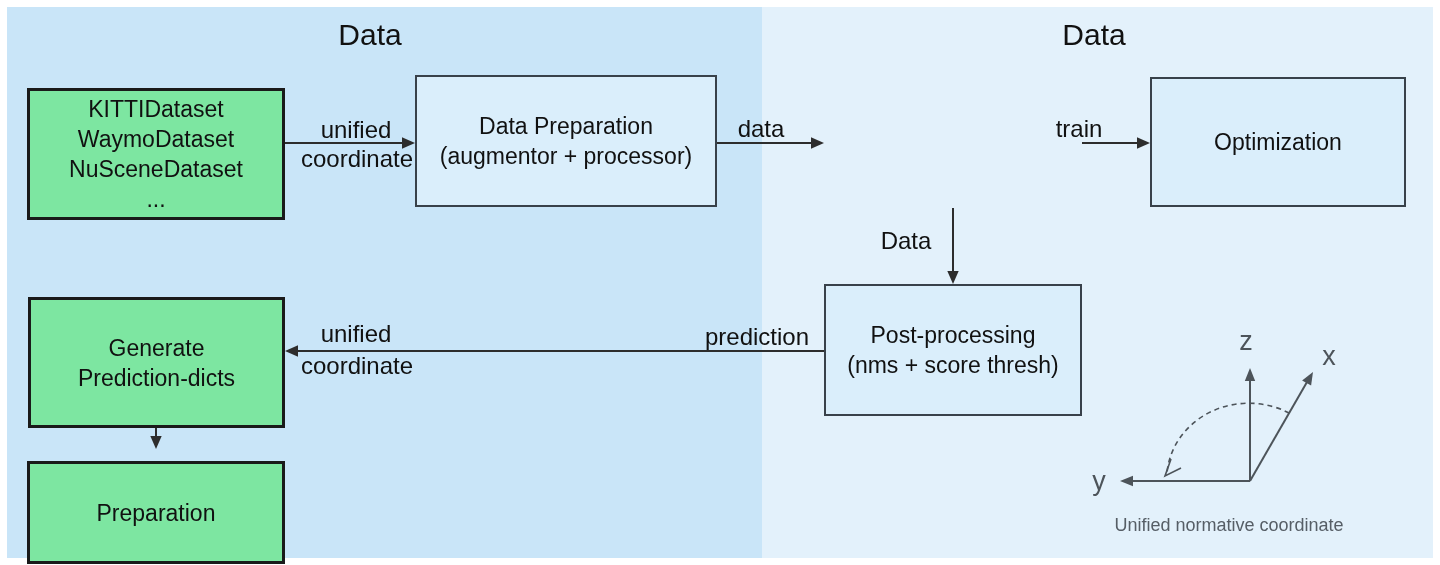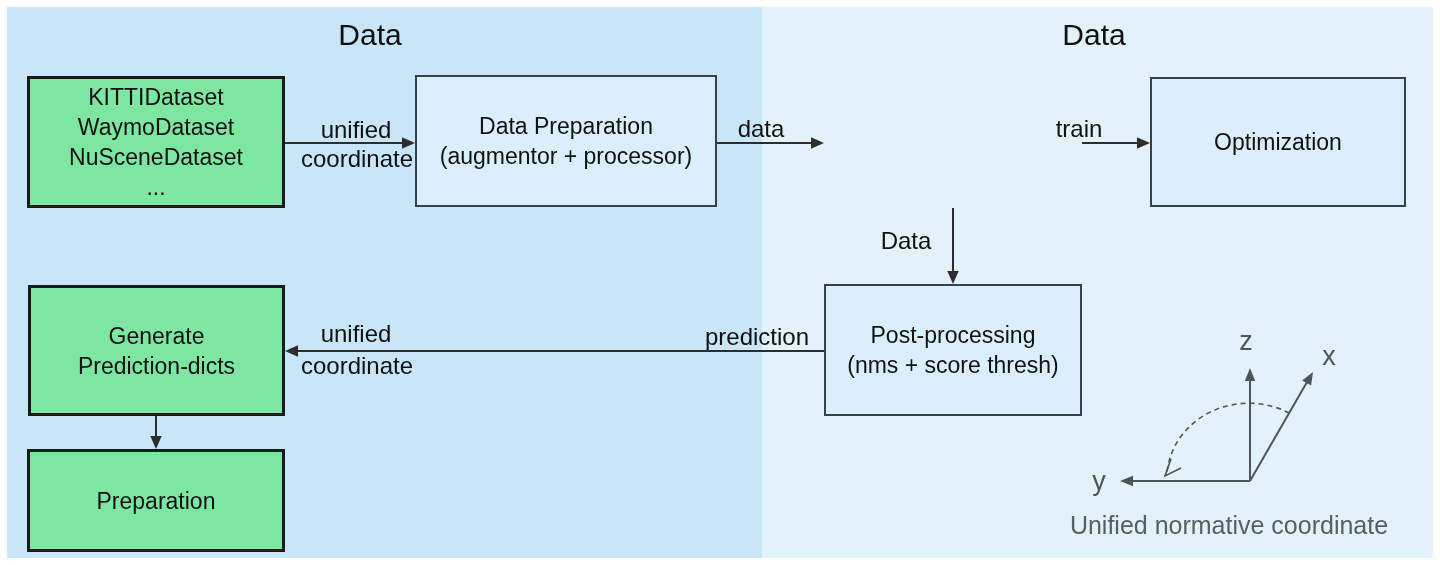--- a/index.html
+++ b/index.html
@@ -18,32 +18,32 @@
   .panel.right{left:762px;width:671px;background:var(--right-bg);}
   .title{
     position:absolute;transform:translate(-50%,-50%);
     font-size:30px;line-height:34px;color:var(--text);white-space:nowrap;
   }
   .box{
     position:absolute;display:flex;align-items:center;justify-content:center;
     text-align:center;white-space:pre-line;font-size:23px;line-height:30px;
   }
   .box.blue{background:var(--box-fill);border:2px solid var(--box-border);}
-  .box.green{background:var(--green-fill);border:3px solid var(--green-border);}
+  .box.green{background:var(--green-fill);border:3px solid var(--green-border);margin-top:12px;}
   .lbl{
     position:absolute;transform:translate(-50%,-50%);
     font-size:24px;line-height:26px;white-space:nowrap;color:var(--text);
   }
   .axis-lbl{
     position:absolute;transform:translate(-50%,-50%);
     font-size:27px;color:var(--axis);white-space:nowrap;
   }
   .caption{
     position:absolute;transform:translate(-50%,-50%);
-    font-size:25px;color:var(--caption-text);white-space:nowrap;
+    font-size:18px;color:var(--caption-text);white-space:nowrap;
   }
   svg.overlay{position:absolute;left:0;top:0;pointer-events:none;}
   .flow-line{stroke:var(--arrow);stroke-width:2;}
   .flow-head{fill:var(--arrow);stroke:none;}
   .axis-line{stroke:var(--axis);stroke-width:2;fill:none;}
   .axis-head{fill:var(--axis);stroke:none;}
   .arc-dashed{stroke:var(--axis);stroke-width:1.6;fill:none;stroke-dasharray:5 4;}
   .arc-head{stroke:var(--axis);stroke-width:1.6;fill:none;}
 </style>
 </head>

